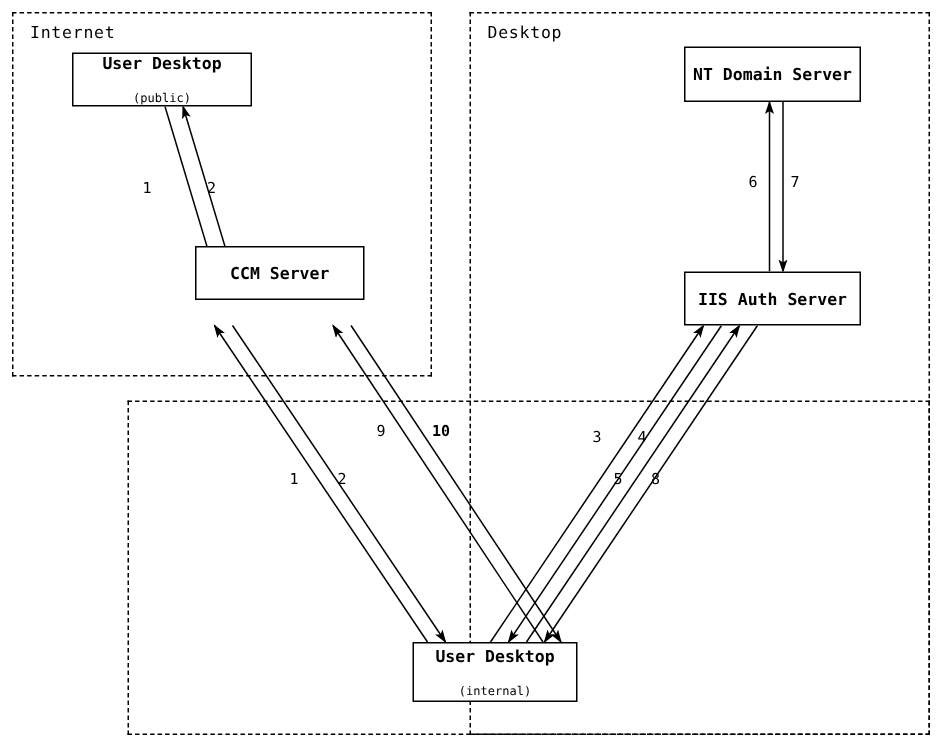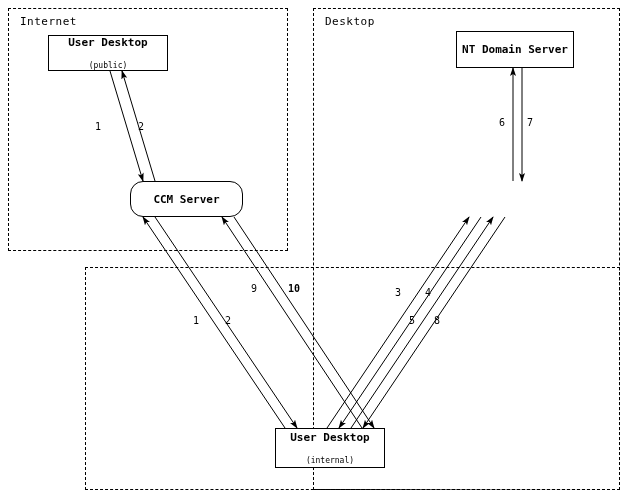--- a/index.html
+++ b/index.html
@@ -104,28 +104,31 @@
         <line x1="351" y1="428" x2="493" y2="217" stroke="#000000" stroke-width="1" marker-end="url(#arrowhead)"></line>
         <line x1="505" y1="217" x2="363" y2="428" stroke="#000000" stroke-width="1" marker-end="url(#arrowhead)"></line>
       </g>
   </svg>
 
   <div class="node" id="node-0" style="left: 48px; top: 35px; width: 120px; height: 36px;">
     <div class="node-title">User Desktop</div>
     <div class="node-sub">(public)</div>
   </div>
 
-  <div class="node" id="node-1" style="left: 130px; top: 181px; width: 113px; height: 36px; border-radius: 13px;">
+  <div class="node" id="node-1" style="left: 130px; top: 164px; width: 113px; height: 36px;">
     <div class="node-title">CCM Server</div>
   </div>
 
   <div class="node" id="node-2" style="left: 456px; top: 31px; width: 118px; height: 37px; align-items: center;">
     <div class="node-title">NT Domain Server</div>
   </div>
 
+  <div class="node" id="node-3" style="left: 456px; top: 181px; width: 118px; height: 36px;">
+    <div class="node-title">IIS Auth Server</div>
+  </div>
 
   <div class="node" id="node-4" style="left: 275px; top: 428px; width: 110px; height: 40px;">
     <div class="node-title">User Desktop</div>
     <div class="node-sub">(internal)</div>
   </div>
 
   <div id="edge-label-host">
       <div class="edge-label" style="left: 98px; top: 126px;">1</div>
       <div class="edge-label" style="left: 141px; top: 126px;">2</div>
       <div class="edge-label" style="left: 196px; top: 320px;">1</div>

